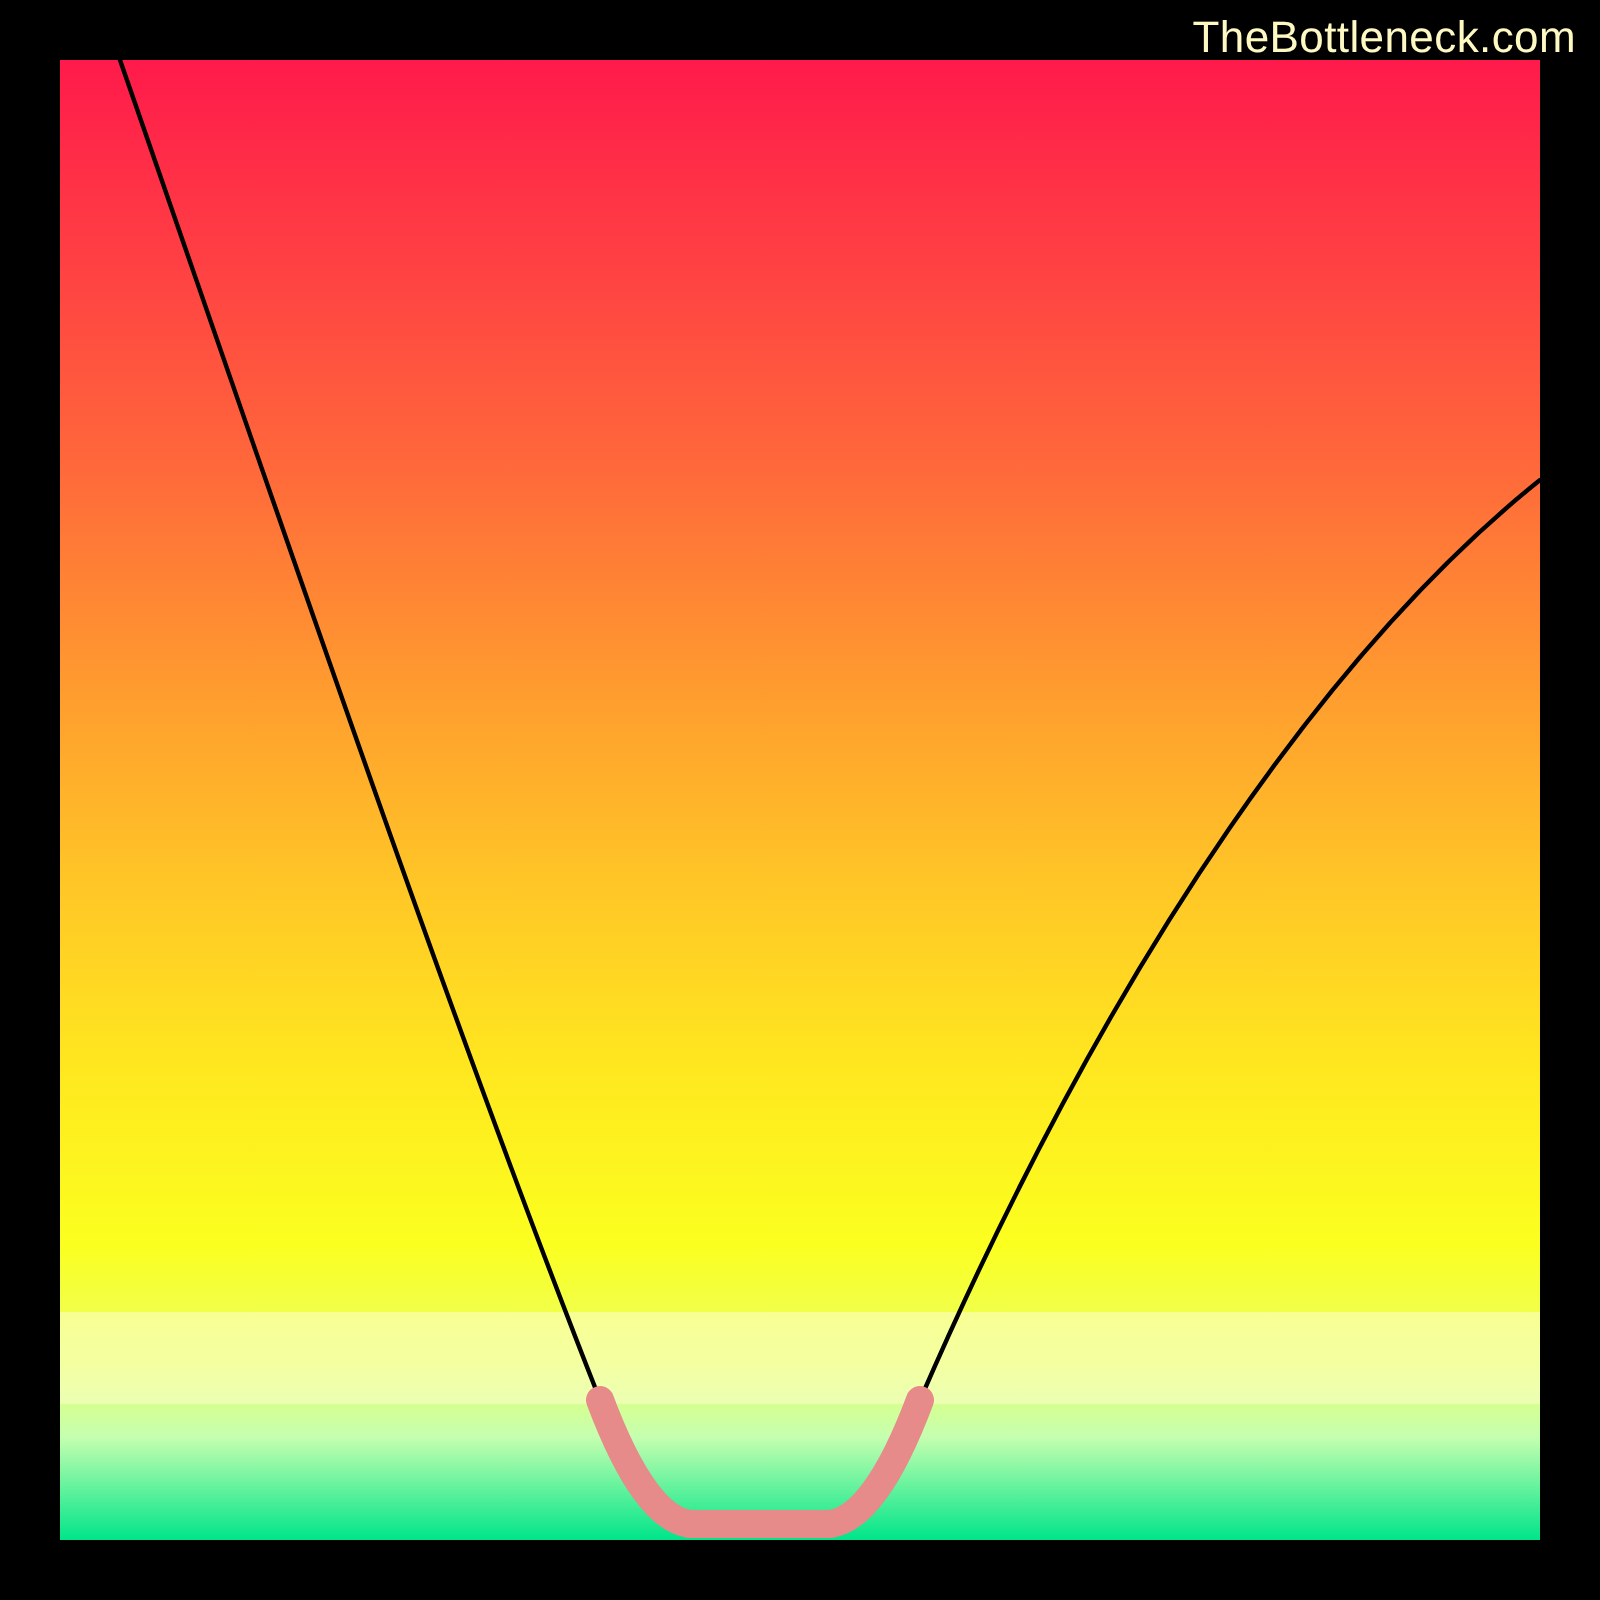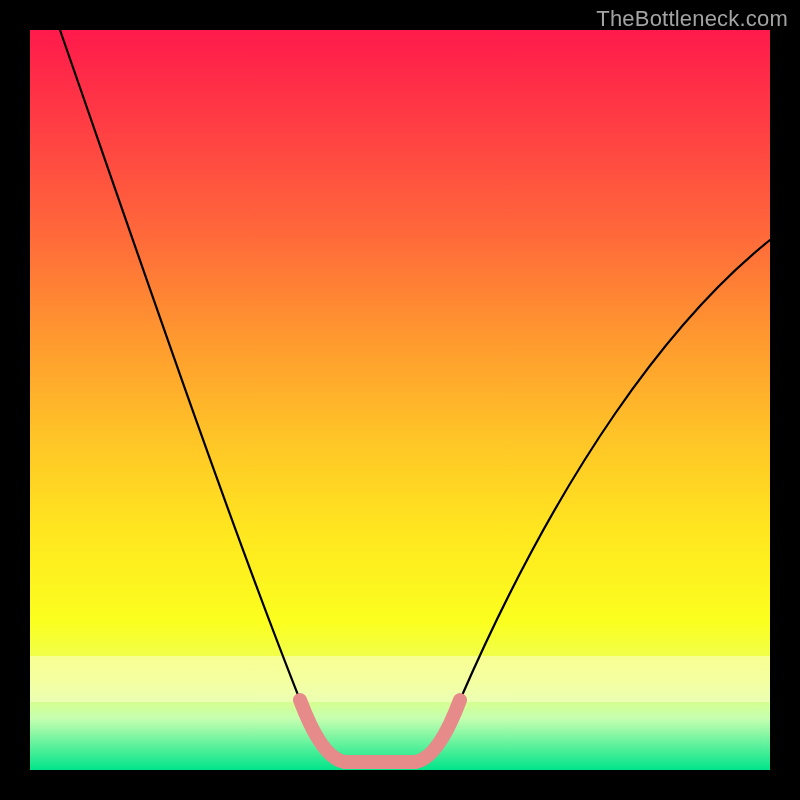--- a/index.html
+++ b/index.html
@@ -14,21 +14,21 @@
   .stage {
     position: relative;
     width: 800px;
     height: 800px;
     background: #000;
   }
   .watermark {
     position: absolute;
     top: 6px;
     right: 12px;
-    color: #a3a3a3;
+    color: #fef9c3;
     font-size: 22px;
     font-weight: 400;
     letter-spacing: 0.2px;
     z-index: 20;
   }
   svg.plot {
     position: absolute;
     left: 0;
     top: 0;
   }

